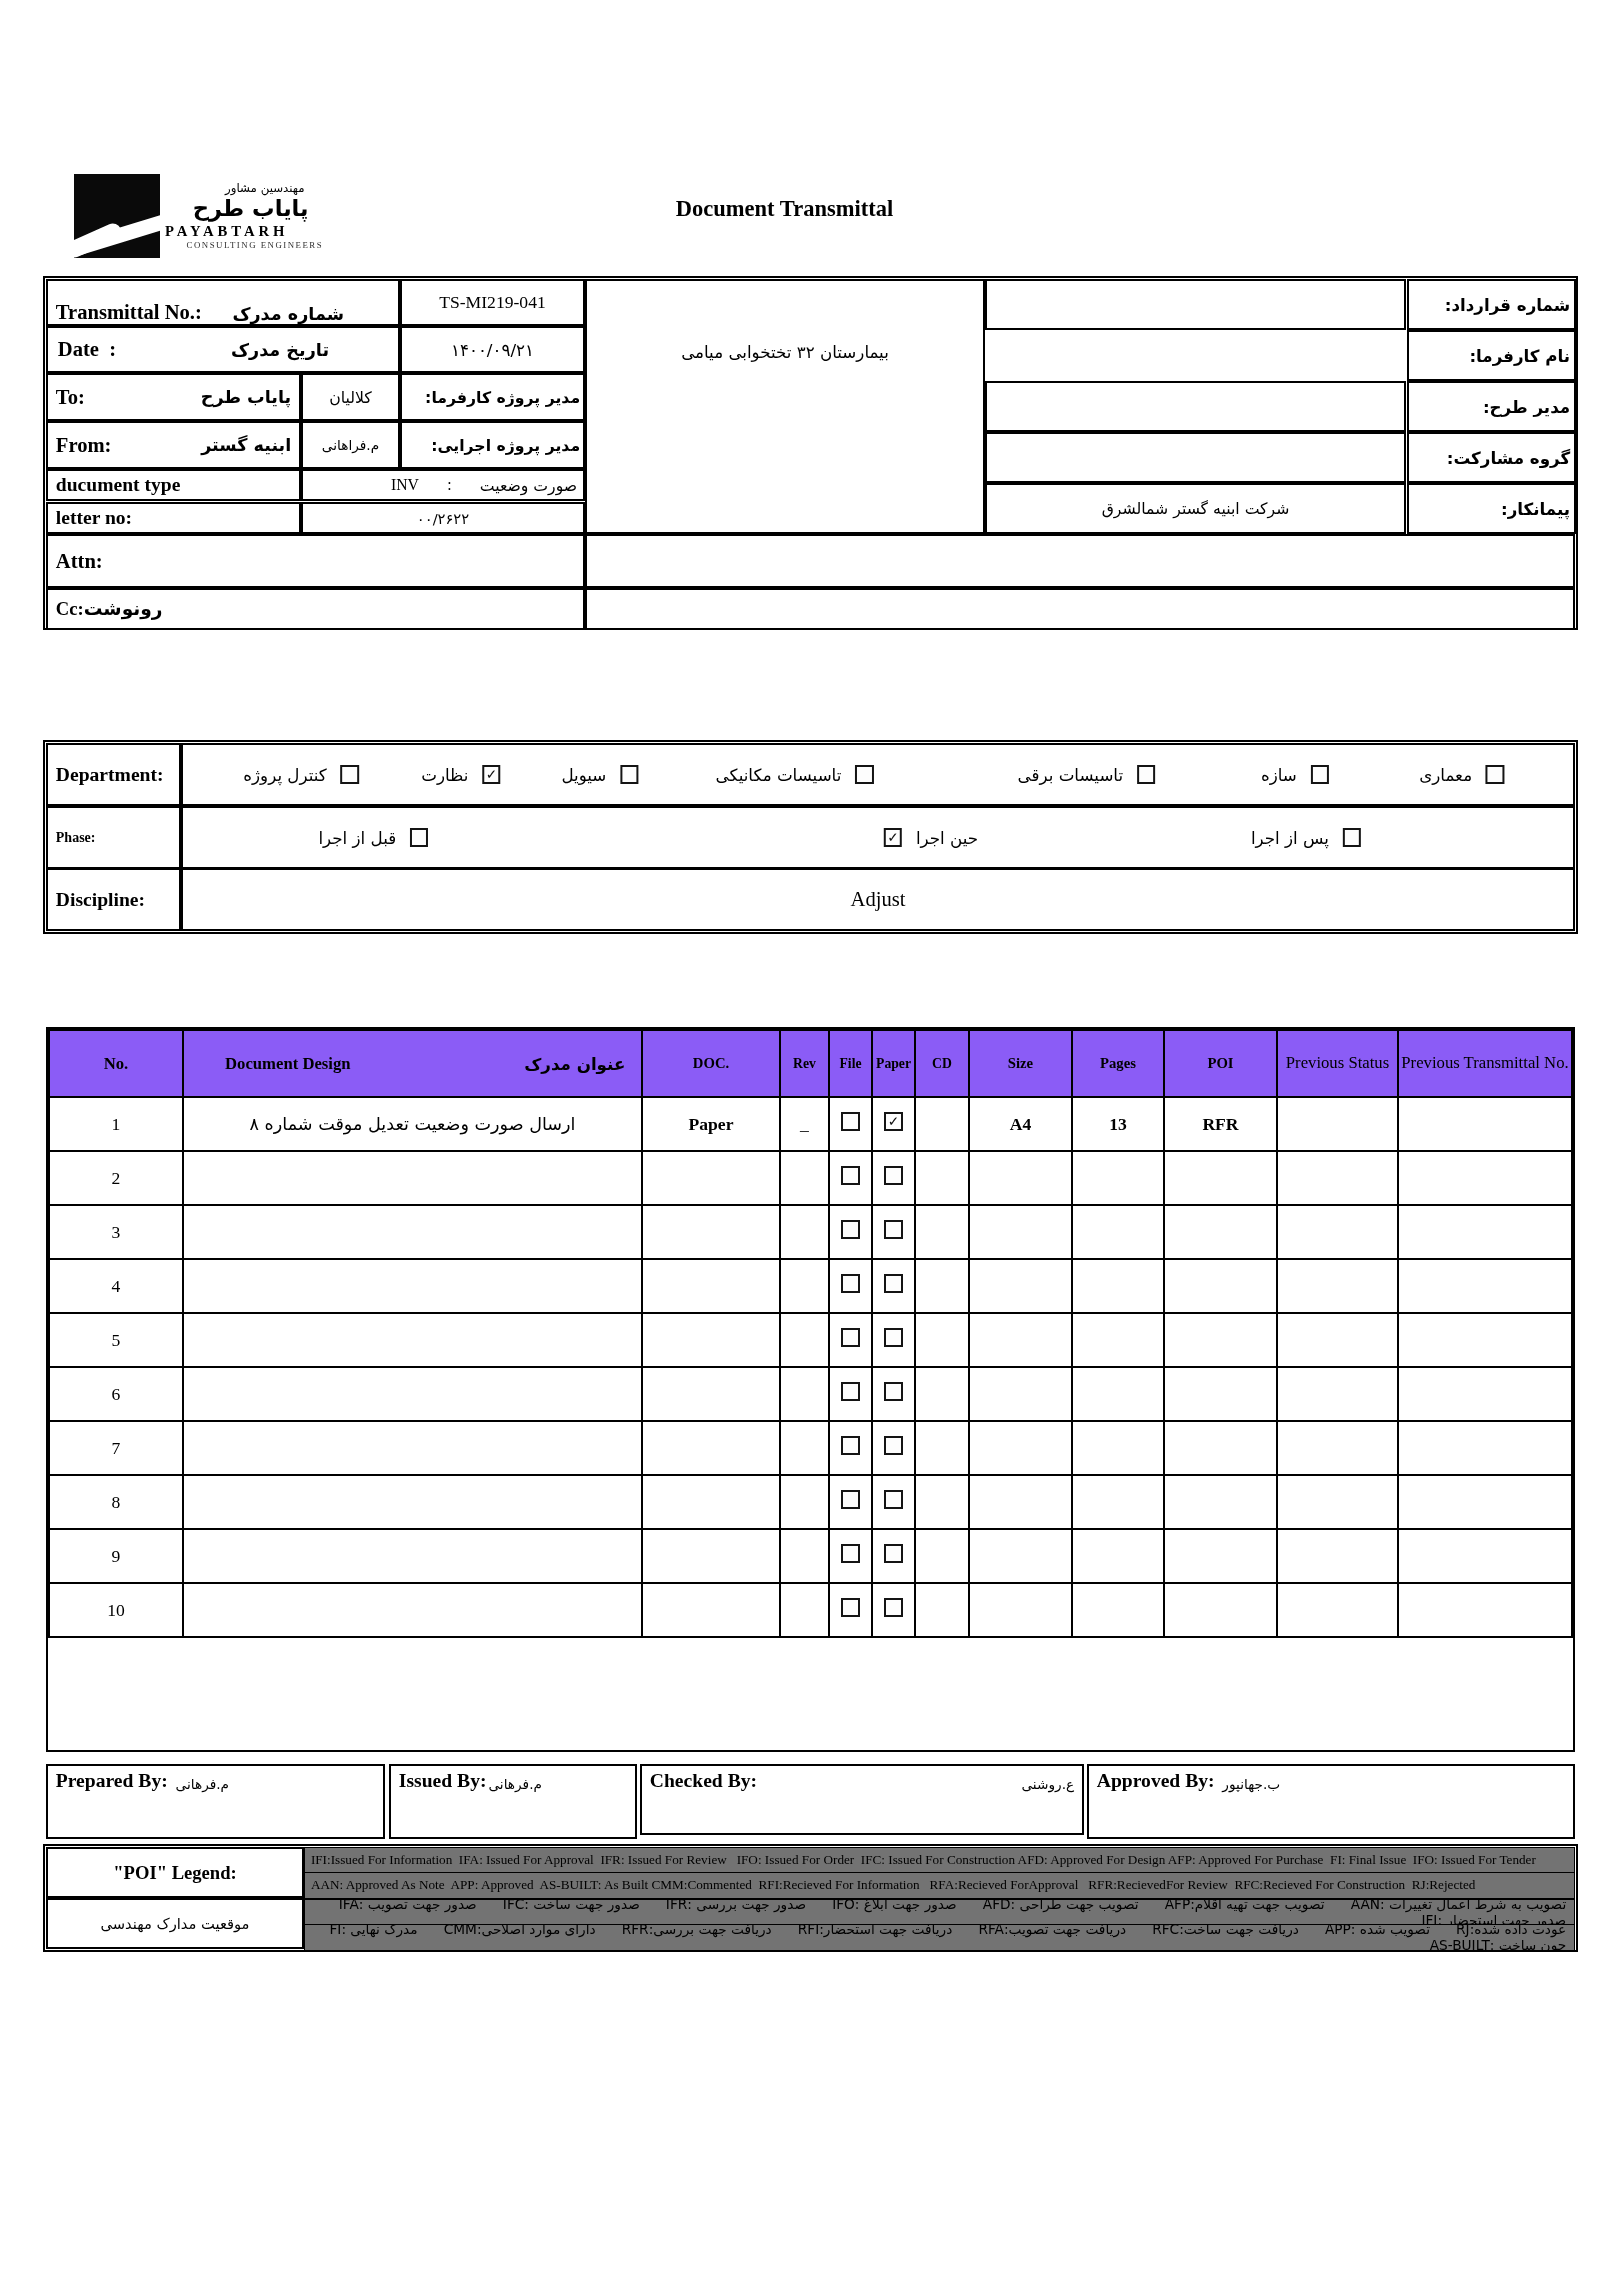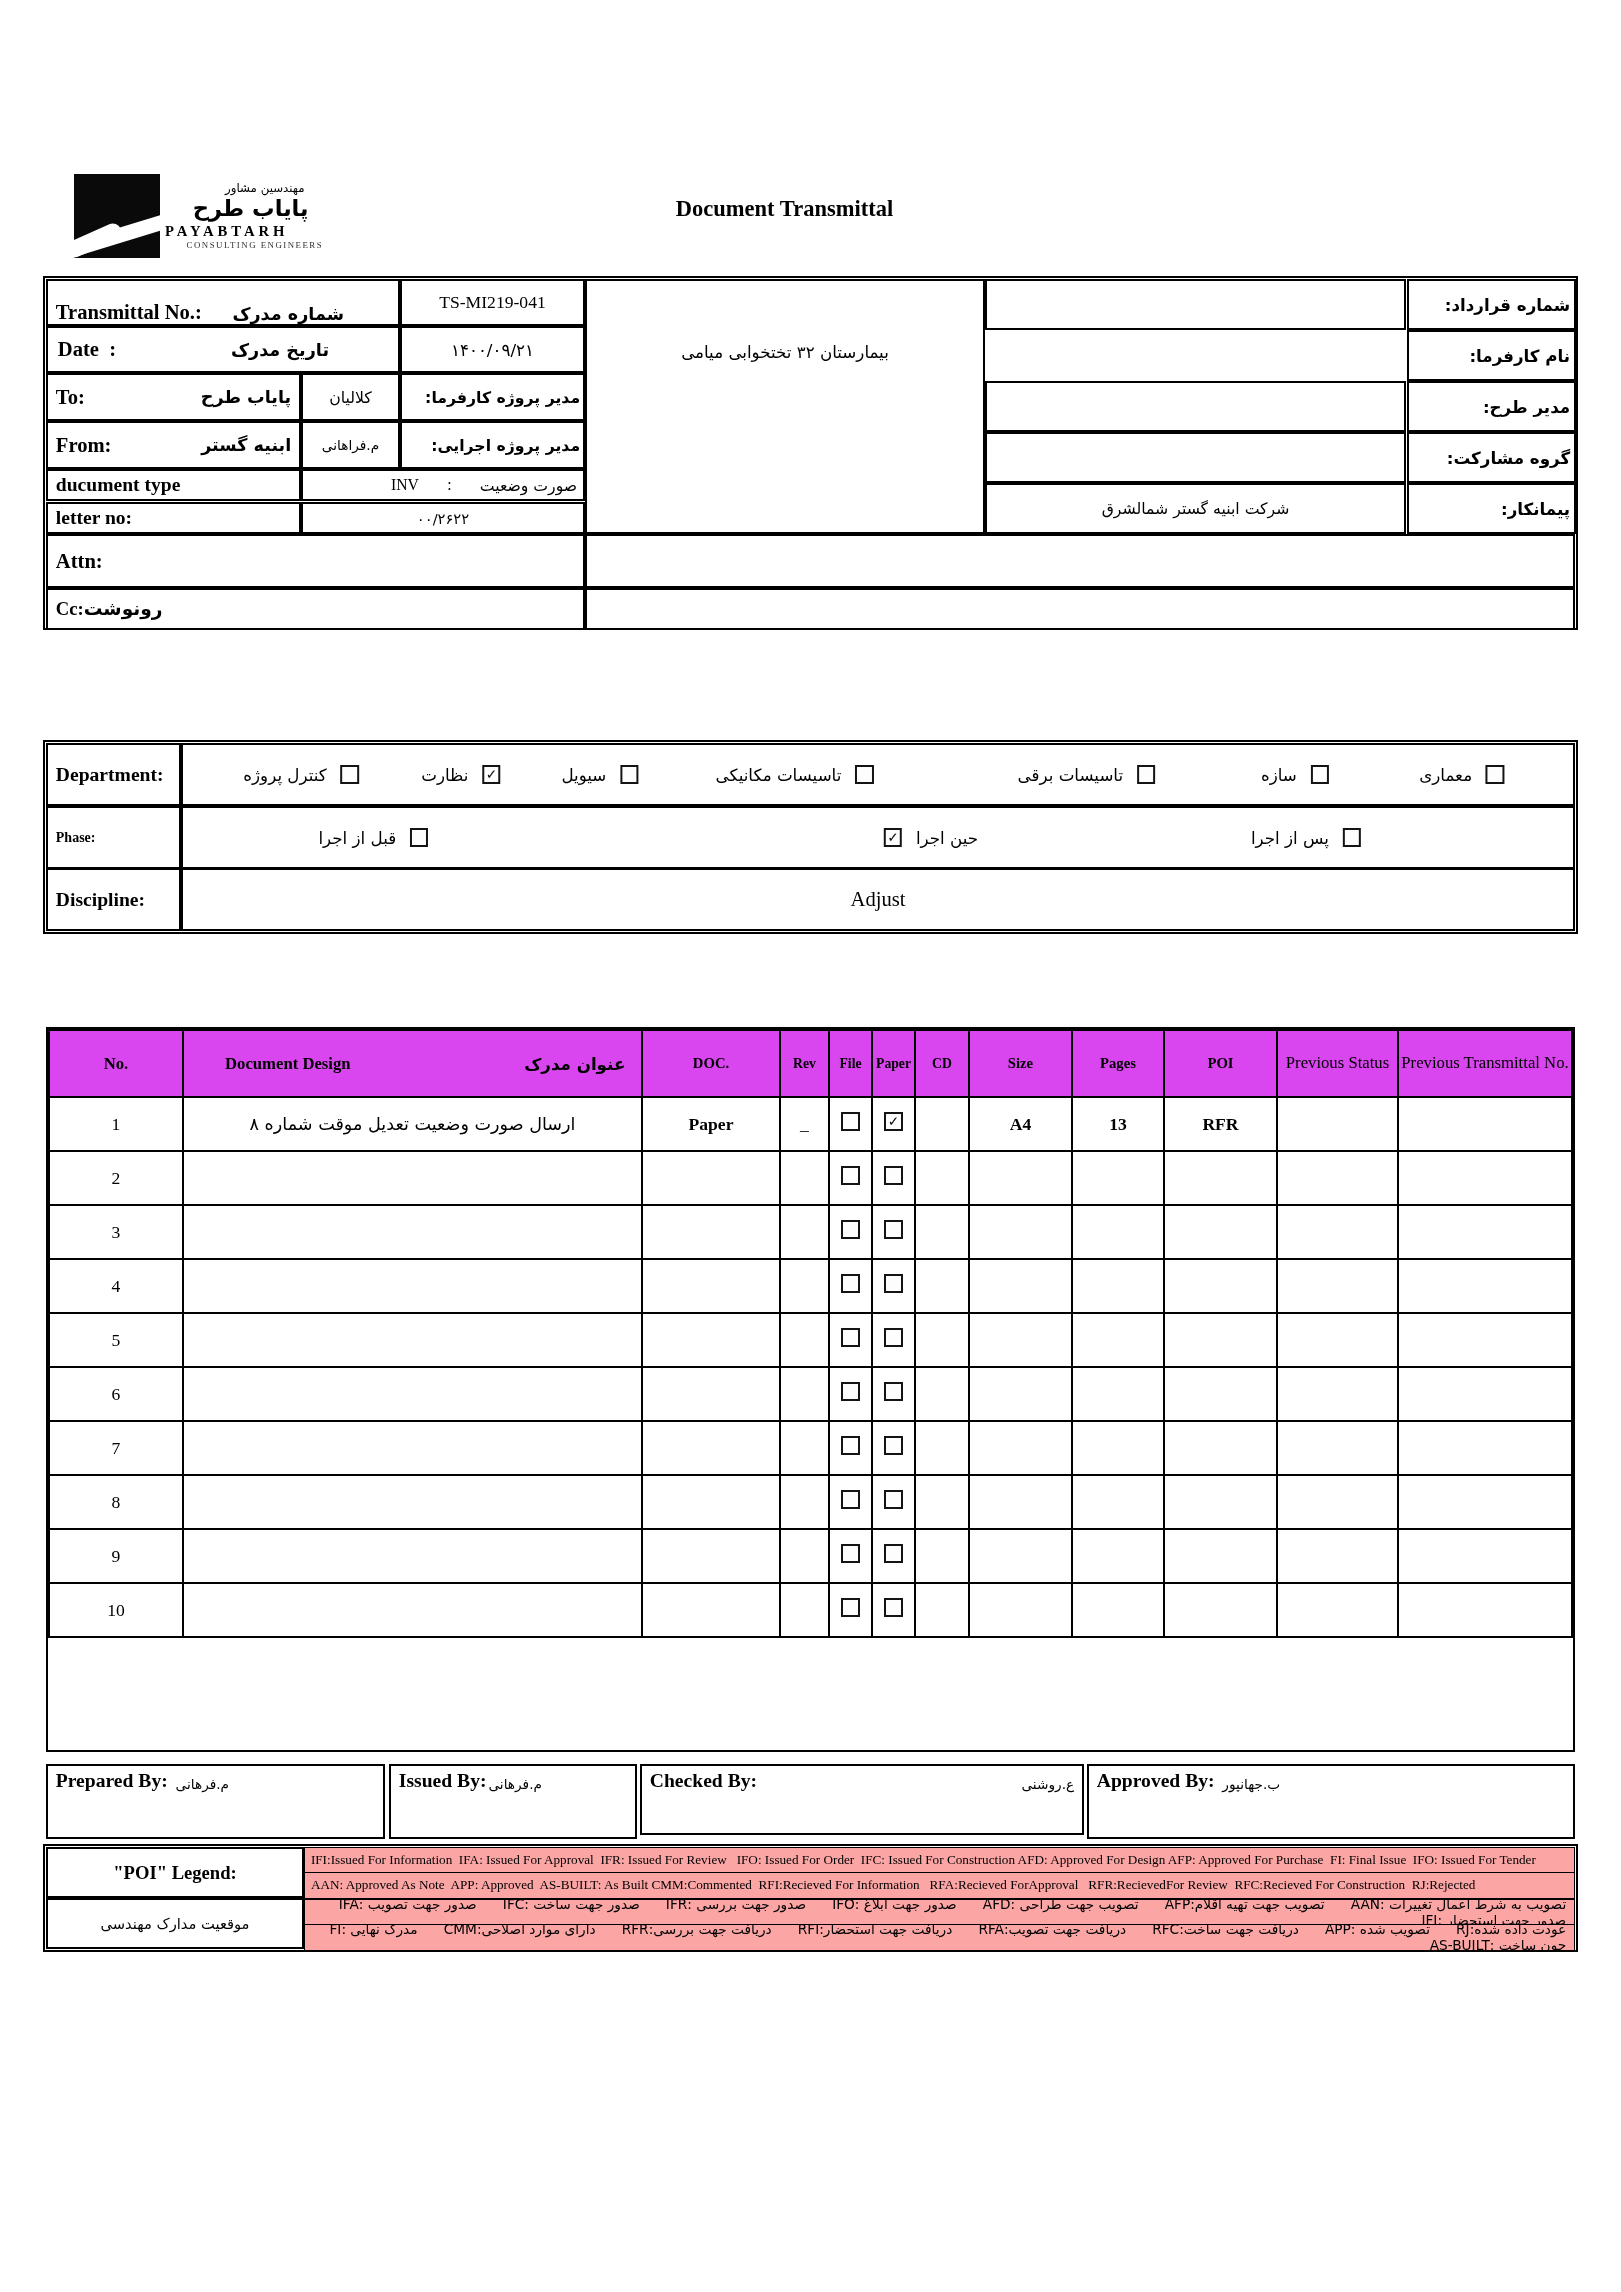--- a/index.html
+++ b/index.html
@@ -32,37 +32,37 @@
   .cb.checked::after{content:"\2713";position:absolute;left:0;top:0;width:100%;height:100%;
       font-size:13.7px;line-height:15.7px;text-align:center;font-family:"DejaVu Sans",sans-serif;color:#111;}
   
   .opt{position:absolute;top:50%;transform:translate(-50%,-50%);display:flex;align-items:center;
        gap:13.7px;font-size:16.7px;}
   .opt.box-first{flex-direction:row-reverse;}
   
   .doc-wrap{left:46px;top:1027px;width:1529px;height:725px;background:#fff;}
   table.doc{border-collapse:collapse;table-layout:fixed;width:100%;}
   table.doc th,table.doc td{border:2px solid #000;overflow:hidden;padding:0 2px;}
-  table.doc thead th{background:#d946ef;font-size:16.7px;height:65px;text-align:center;}
+  table.doc thead th{background:#8b5cf6;font-size:16.7px;height:65px;text-align:center;}
   table.doc tbody tr{height:54px;}
   table.doc td{text-align:center;font-size:17.6px;}
   .th-title{display:flex;justify-content:space-between;align-items:center;padding:0 13.7px 0 39px;}
   .th-small{font-weight:normal;font-size:14.7px;line-height:1.25;}
   .c-no{font-size:18.6px;}
   .c-doc,.c-size,.c-pages{font-weight:bold;}
   .c-poi{font-weight:bold;font-size:18.6px;}
   .doc-space{height:89px;}
   
   .sig{position:absolute;box-sizing:border-box;border:2.9px solid #000;background:#fff;
        display:flex;align-items:flex-start;gap:7.8px;padding:3.9px 7.8px;}
   .sig .lb{font-weight:bold;font-size:19.6px;white-space:pre;}
   .sig .nm{font-size:13.7px;padding-top:5.9px;}
   
   .lg-row{position:absolute;box-sizing:border-box;border:1px solid #000;display:flex;align-items:center;
-          background:#fca5a5;white-space:pre-wrap;overflow:hidden;}
+          background:#737373;white-space:pre-wrap;overflow:hidden;}
   .lg-en{font-size:13.2px;padding-left:5.9px;}
   .lg-fa{font-size:13.7px;direction:rtl;padding-right:7.8px;justify-content:flex-end;}
   .lg-lab{position:absolute;box-sizing:border-box;border:2px solid #000;display:flex;align-items:center;
           justify-content:center;background:#fff;text-align:center;}
 </style>
 </head>
 <body>
 
 <div class="page">
 

